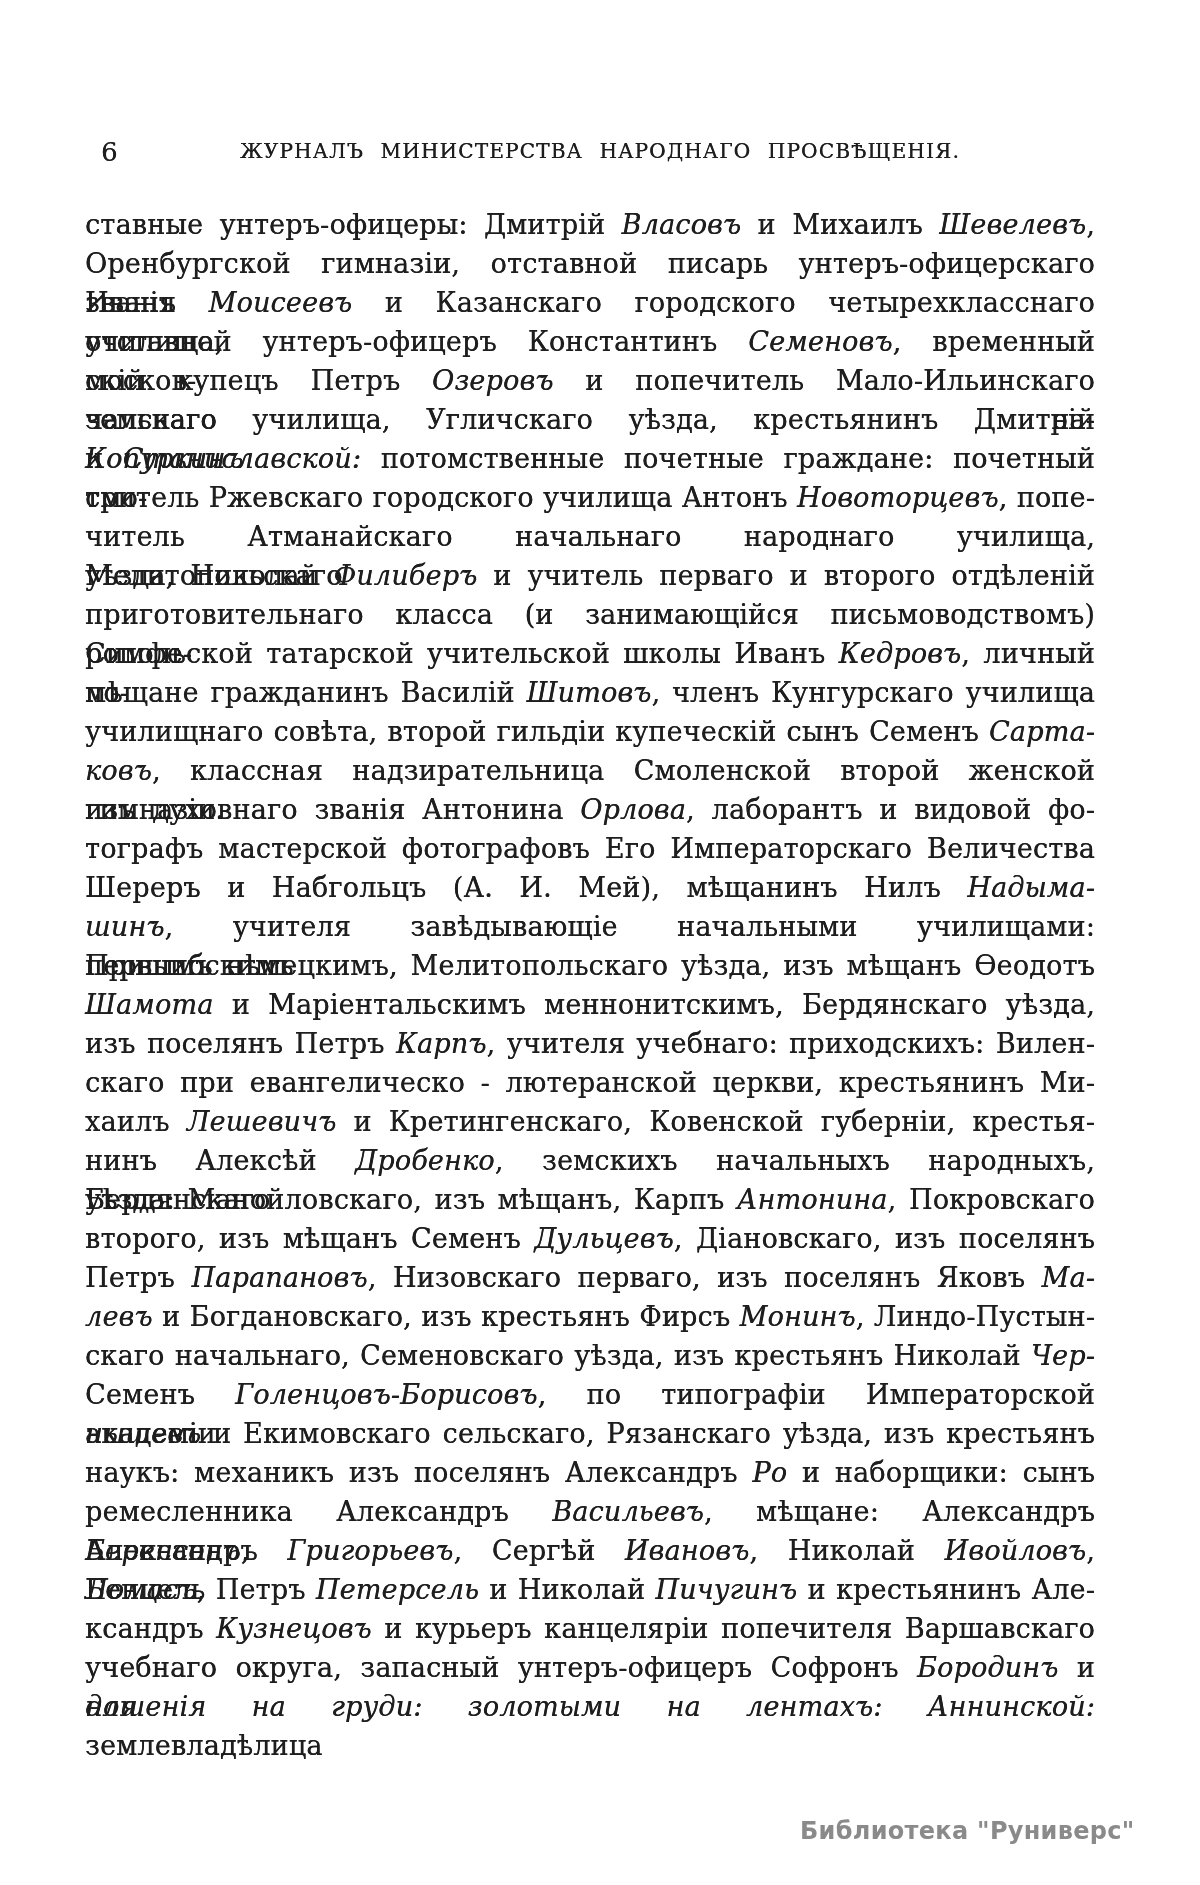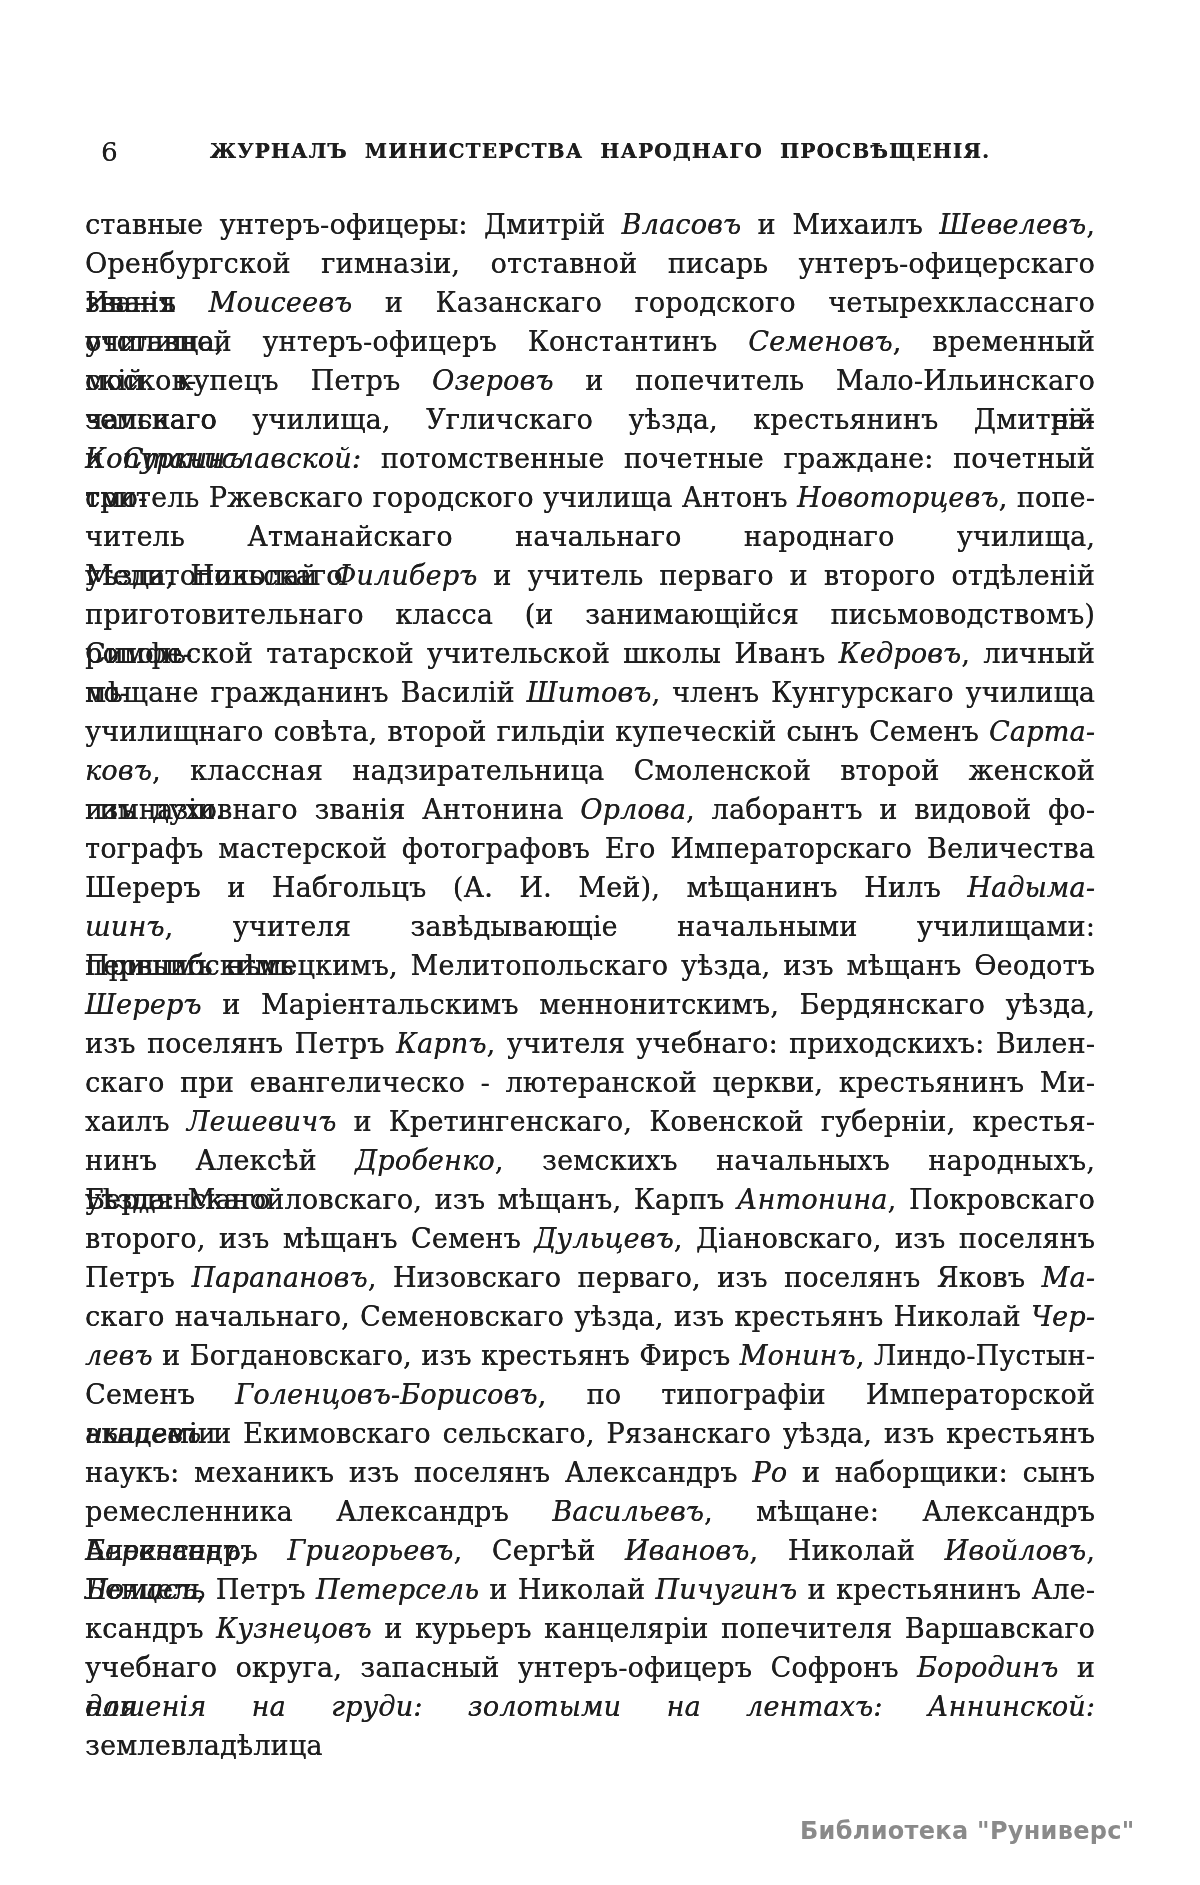--- a/index.html
+++ b/index.html
@@ -16,21 +16,21 @@
   .running-head {
     position: absolute; top: 138px; left: 95px; right: 95px; height: 30px;
   }
   .page-num {
     position: absolute; left: 6px; top: 1px;
     font-size: 26px; line-height: 26px;
     text-shadow: 0.3px 0 0 currentColor;
   }
   .running-title {
     text-align: center;
-    font-weight: bold;
+    font-weight: normal;
     font-size: 20px; line-height: 26px;
     letter-spacing: 1.2px;
     word-spacing: 9px;
     white-space: nowrap;
     text-shadow: 0.3px 0 0 currentColor;
   }
 
   .text-block {
     position: absolute; top: 205px; left: 85px; width: 1010px;
   }
@@ -79,30 +79,30 @@
       <div class="line"><span>приготовительнаго класса (и занимающійся письмоводствомъ) Симфе-</span></div>
       <div class="line"><span>ропольской татарской учительской школы Иванъ </span><span class="it">Кедровъ</span><span>, личный по-</span></div>
       <div class="line"><span>мѣщане гражданинъ Василій </span><span class="it">Шитовъ</span><span>, членъ Кунгурскаго училища</span></div>
       <div class="line"><span>училищнаго совѣта, второй гильдіи купеческій сынъ Семенъ </span><span class="it">Сарта-</span></div>
       <div class="line"><span class="it">ковъ</span><span>, классная надзирательница Смоленской второй женской гимназіи.</span></div>
       <div class="line"><span>изъ духовнаго званія Антонина </span><span class="it">Орлова</span><span>, лаборантъ и видовой фо-</span></div>
       <div class="line"><span>тографъ мастерской фотографовъ Его Императорскаго Величества</span></div>
       <div class="line"><span>Шереръ и Набгольцъ (А. И. Мей), мѣщанинъ Нилъ </span><span class="it">Надыма-</span></div>
       <div class="line"><span class="it">шинъ</span><span>, учителя завѣдывающіе начальными училищами: Пришибскимъ</span></div>
       <div class="line"><span>первымъ нѣмецкимъ, Мелитопольскаго уѣзда, изъ мѣщанъ Ѳеодотъ</span></div>
-      <div class="line"><span class="it">Шереръ</span><span> и Маріентальскимъ меннонитскимъ, Бердянскаго уѣзда,</span></div>
+      <div class="line"><span class="it">Шамота</span><span> и Маріентальскимъ меннонитскимъ, Бердянскаго уѣзда,</span></div>
       <div class="line"><span>изъ поселянъ Петръ </span><span class="it">Карпъ</span><span>, учителя учебнаго: приходскихъ: Вилен-</span></div>
       <div class="line"><span>скаго при евангелическо - лютеранской церкви, крестьянинъ Ми-</span></div>
       <div class="line"><span>хаилъ </span><span class="it">Лешевичъ</span><span> и Кретингенскаго, Ковенской губерніи, крестья-</span></div>
       <div class="line"><span>нинъ Алексѣй </span><span class="it">Дробенко</span><span>, земскихъ начальныхъ народныхъ, Бердянскаго</span></div>
       <div class="line"><span>уѣзда: Манойловскаго, изъ мѣщанъ, Карпъ </span><span class="it">Антонина</span><span>, Покровскаго</span></div>
       <div class="line"><span>второго, изъ мѣщанъ Семенъ </span><span class="it">Дульцевъ</span><span>, Діановскаго, изъ поселянъ</span></div>
       <div class="line"><span>Петръ </span><span class="it">Парапановъ</span><span>, Низовскаго перваго, изъ поселянъ Яковъ </span><span class="it">Ма-</span></div>
+      <div class="line"><span class="it">левъ</span><span> и Богдановскаго, изъ крестьянъ Фирсъ </span><span class="it">Монинъ</span><span>, Линдо-Пустын-</span></div>
       <div class="line"><span>скаго начальнаго, Семеновскаго уѣзда, изъ крестьянъ Николай </span><span class="it">Чер-</span></div>
-      <div class="line"><span class="it">левъ</span><span> и Богдановскаго, изъ крестьянъ Фирсъ </span><span class="it">Монинъ</span><span>, Линдо-Пустын-</span></div>
       <div class="line"><span>Семенъ </span><span class="it">Голенцовъ-Борисовъ</span><span>, по типографіи Императорской академіи</span></div>
       <div class="line"><span class="it">нышевъ</span><span> и Екимовскаго сельскаго, Рязанскаго уѣзда, изъ крестьянъ</span></div>
       <div class="line"><span>наукъ: механикъ изъ поселянъ Александръ </span><span class="it">Ро</span><span> и наборщики: сынъ</span></div>
       <div class="line"><span>ремесленника Александръ </span><span class="it">Васильевъ</span><span>, мѣщане: Александръ </span><span class="it">Беренсонъ</span><span>,</span></div>
       <div class="line"><span>Александръ </span><span class="it">Григорьевъ</span><span>, Сергѣй </span><span class="it">Ивановъ</span><span>, Николай </span><span class="it">Ивойловъ</span><span>, Бенцель</span></div>
       <div class="line"><span class="it">Ломасъ</span><span>, Петръ </span><span class="it">Петерсель</span><span> и Николай </span><span class="it">Пичугинъ</span><span> и крестьянинъ Але-</span></div>
       <div class="line"><span>ксандръ </span><span class="it">Кузнецовъ</span><span> и курьеръ канцеляріи попечителя Варшавскаго</span></div>
       <div class="line"><span>учебнаго округа, запасный унтеръ-офицеръ Софронъ </span><span class="it">Бородинъ</span><span> и </span><span class="it">для</span></div>
       <div class="line"><span class="it">ношенія на груди: золотыми на лентахъ: Аннинской:</span><span> землевладѣлица</span></div>
     </div>

